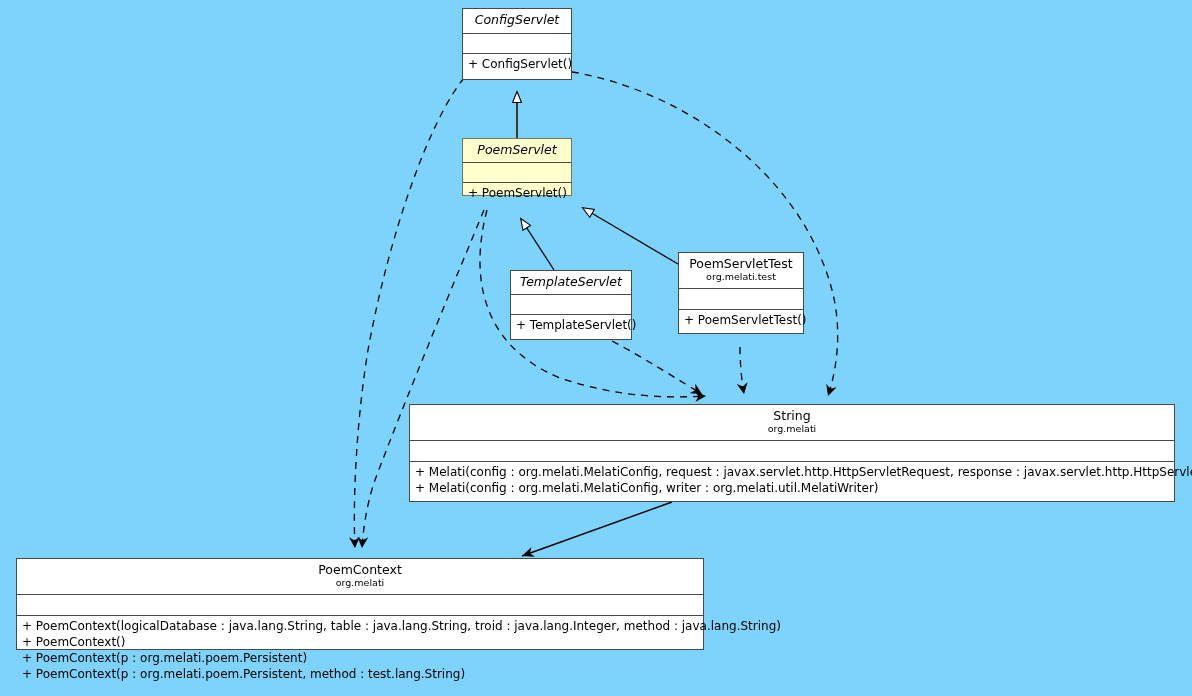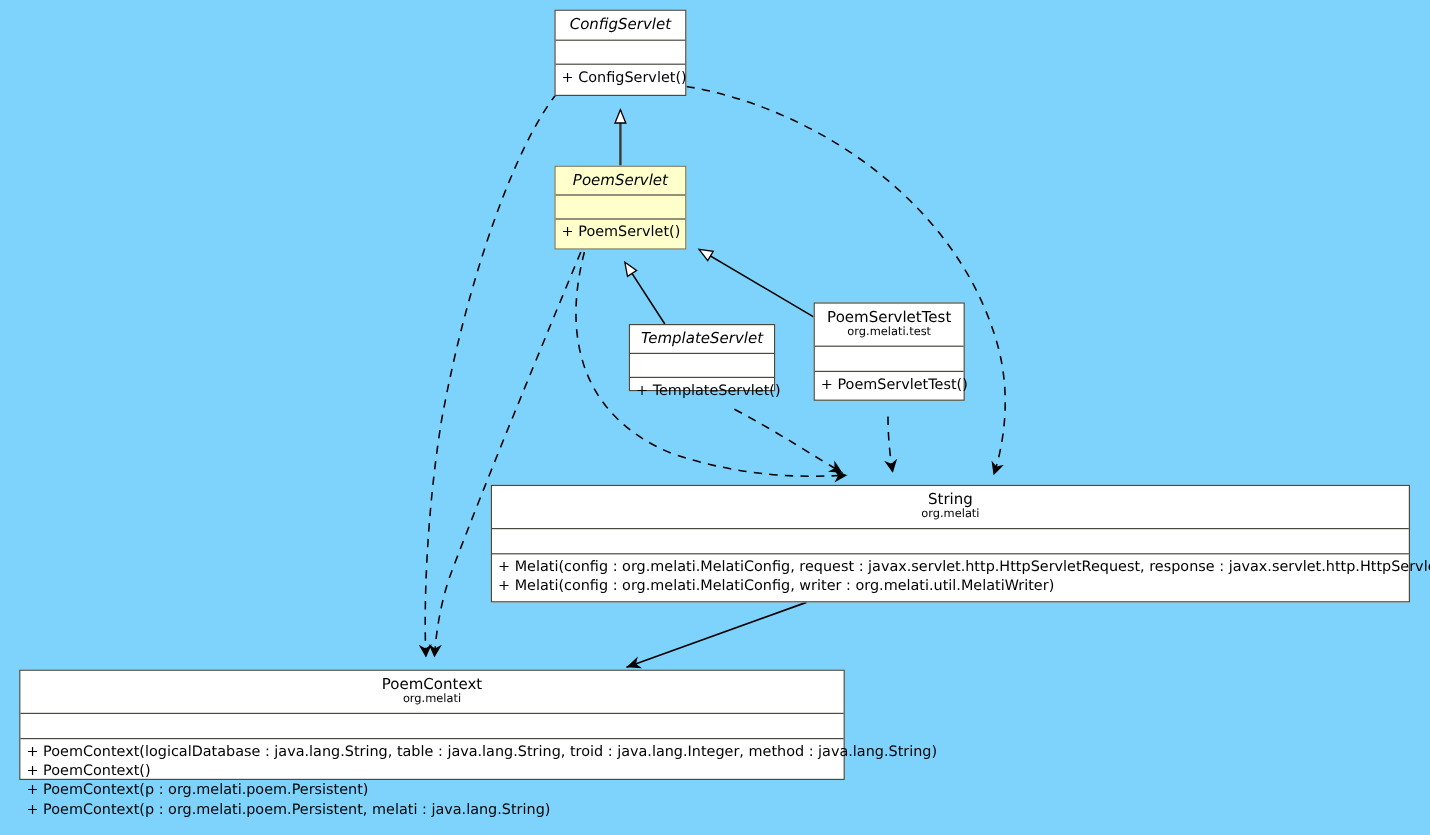--- a/index.html
+++ b/index.html
@@ -137,31 +137,31 @@
   <div class="uml-class" style="left:462px; top:8px; width:110px; height:72px;">
     <div class="cls-header" style="height:25px;">
       <div class="cls-name abstract">ConfigServlet</div>
     </div>
     <div class="cls-attrs" style="height:20px;"></div>
     <div class="cls-ops center">
       <div class="op-line">+ ConfigServlet()</div>
     </div>
   </div>
 
-  <div class="uml-class highlight" style="left:462px; top:138px; width:110px; height:70px;">
+  <div class="uml-class highlight" style="left:462px; top:138px; width:110px; height:58px;">
     <div class="cls-header" style="height:24px;">
       <div class="cls-name abstract">PoemServlet</div>
     </div>
     <div class="cls-attrs" style="height:20px;"></div>
     <div class="cls-ops center">
       <div class="op-line">+ PoemServlet()</div>
     </div>
   </div>
 
-  <div class="uml-class" style="left:524px; top:270px; width:122px; height:56px;">
+  <div class="uml-class" style="left:510px; top:270px; width:122px; height:70px;">
     <div class="cls-header" style="height:24px;">
       <div class="cls-name abstract">TemplateServlet</div>
     </div>
     <div class="cls-attrs" style="height:20px;"></div>
     <div class="cls-ops center">
       <div class="op-line">+ TemplateServlet()</div>
     </div>
   </div>
 
   <div class="uml-class" style="left:678px; top:252px; width:126px; height:82px;">
@@ -190,17 +190,17 @@
   <div class="uml-class" style="left:16px; top:558px; width:688px; height:92px;">
     <div class="cls-header" style="height:36px;">
       <div class="cls-name">PoemContext</div>
       <div class="cls-pkg">org.melati</div>
     </div>
     <div class="cls-attrs" style="height:21px;"></div>
     <div class="cls-ops">
       <div class="op-line">+ PoemContext(logicalDatabase : java.lang.String, table : java.lang.String, troid : java.lang.Integer, method : java.lang.String)</div>
       <div class="op-line">+ PoemContext()</div>
       <div class="op-line">+ PoemContext(p : org.melati.poem.Persistent)</div>
-      <div class="op-line">+ PoemContext(p : org.melati.poem.Persistent, melati : java.lang.String)</div>
+      <div class="op-line">+ PoemContext(p : org.melati.poem.Persistent, method : test.lang.String)</div>
     </div>
   </div>
 
 </div>
 
 </body></html>

